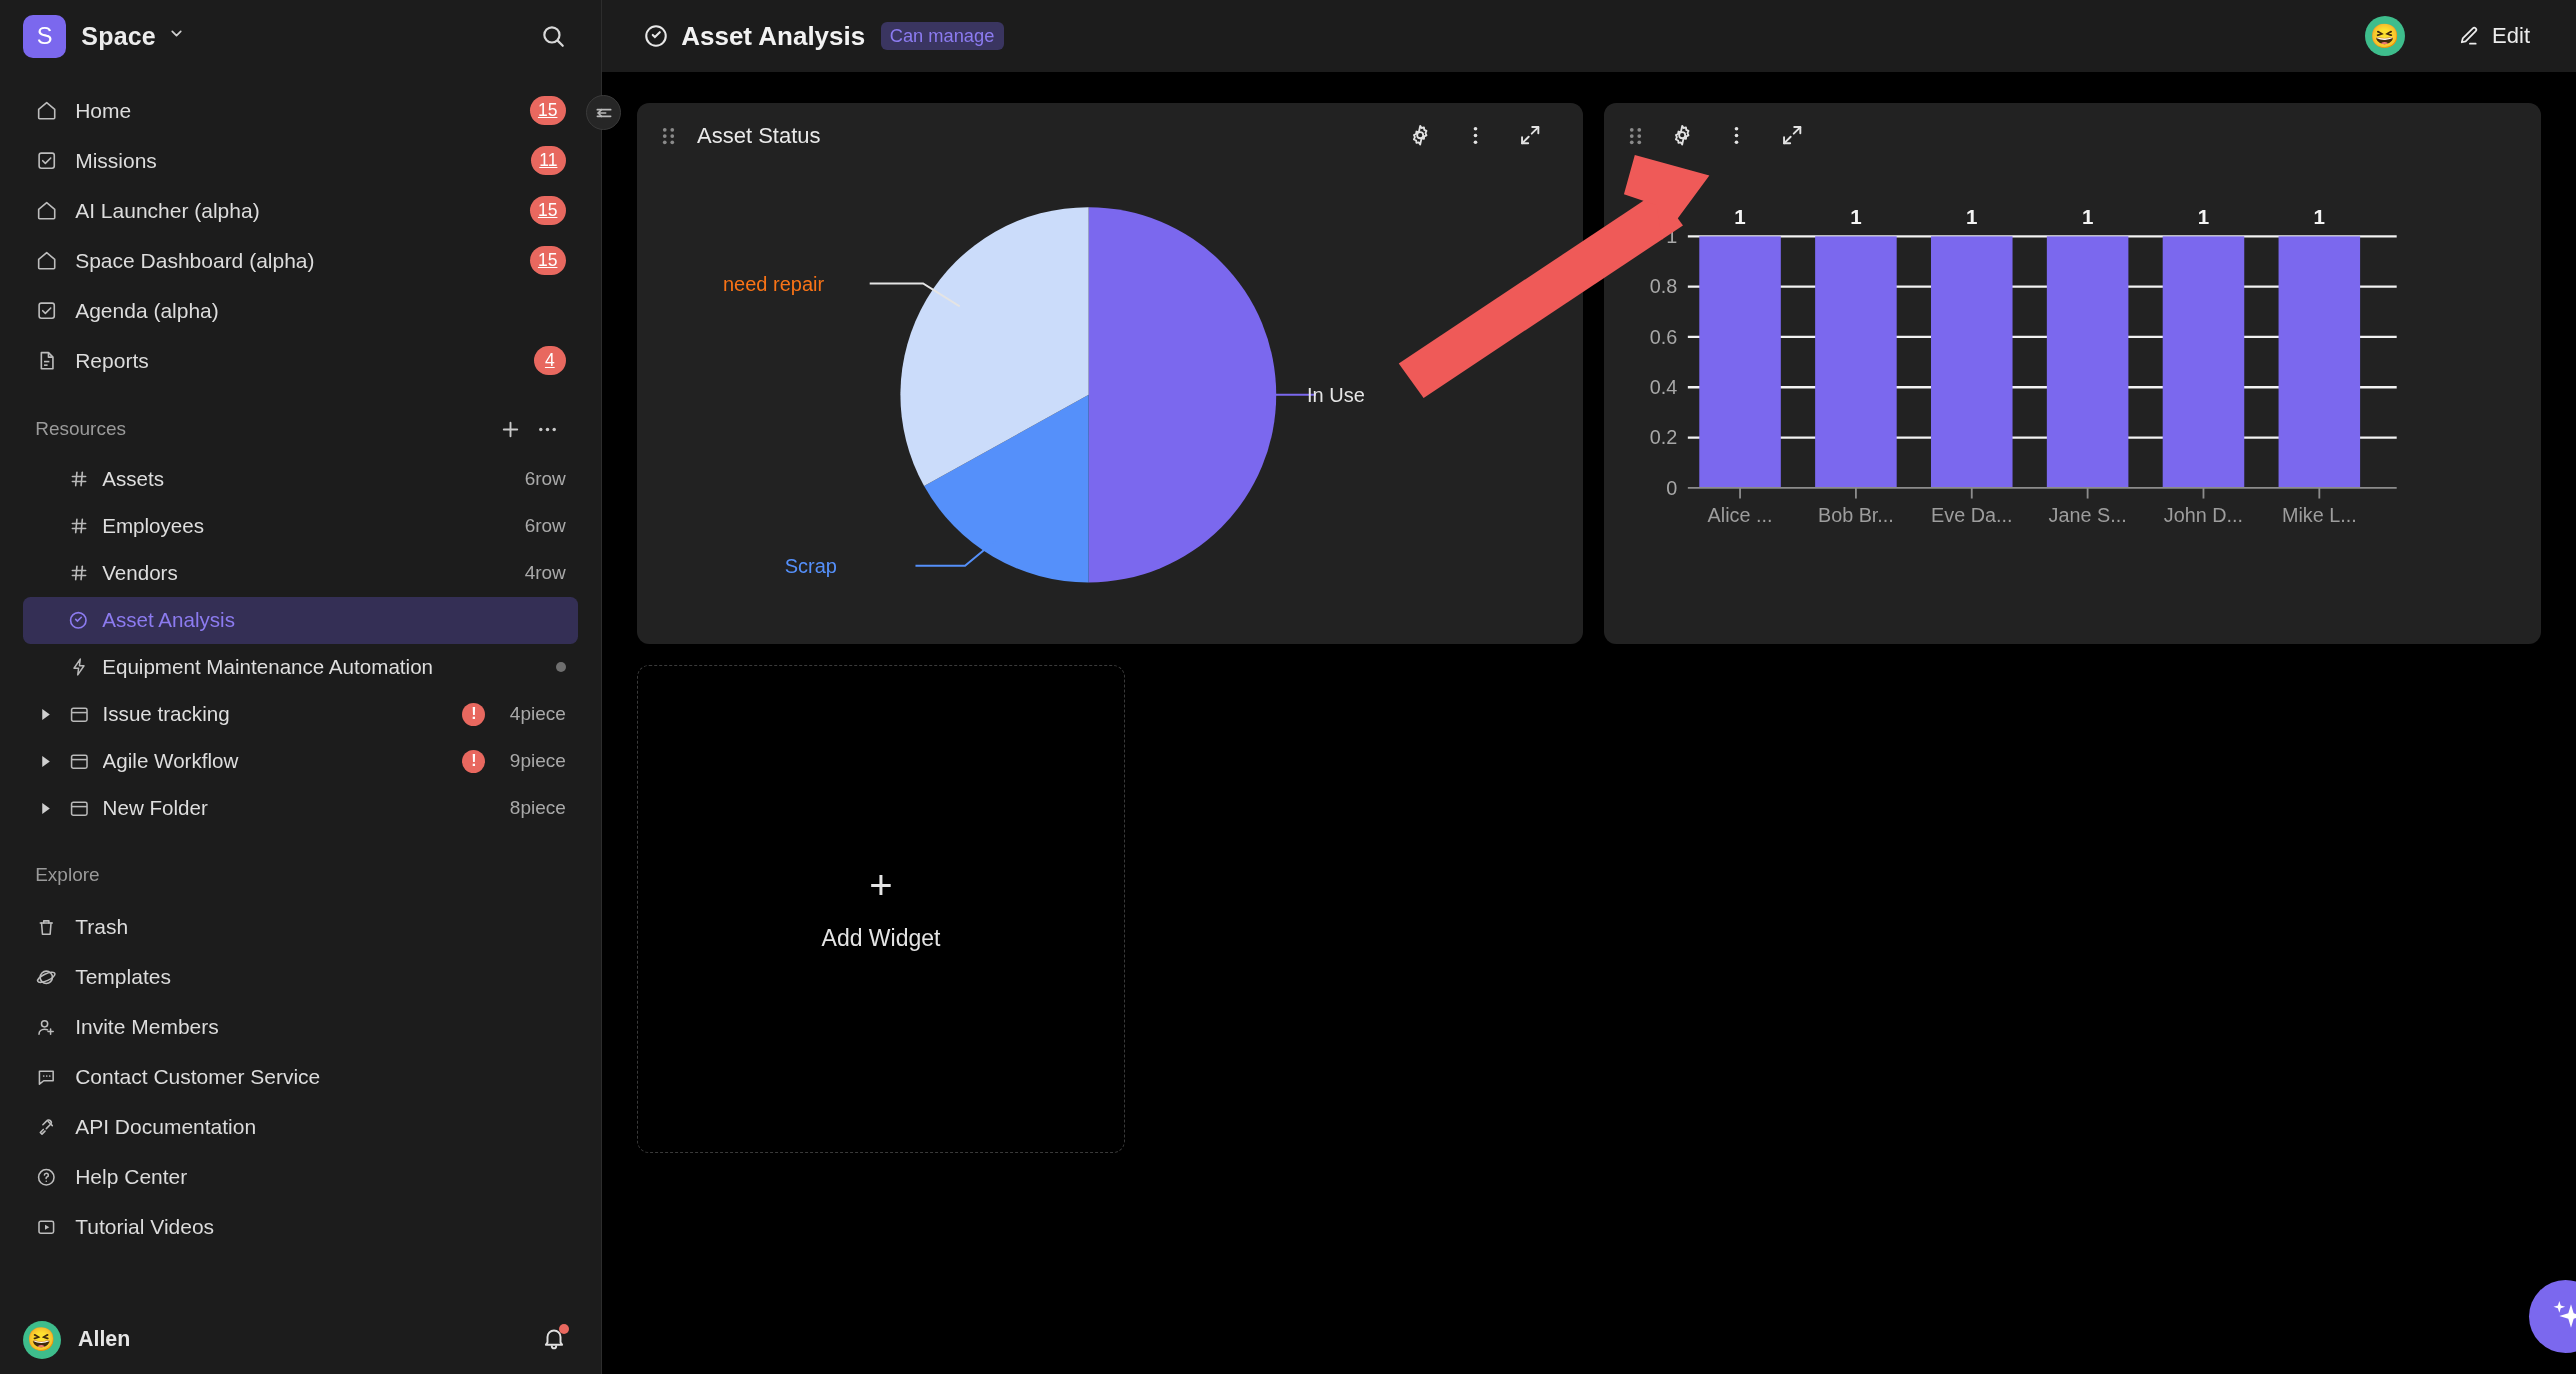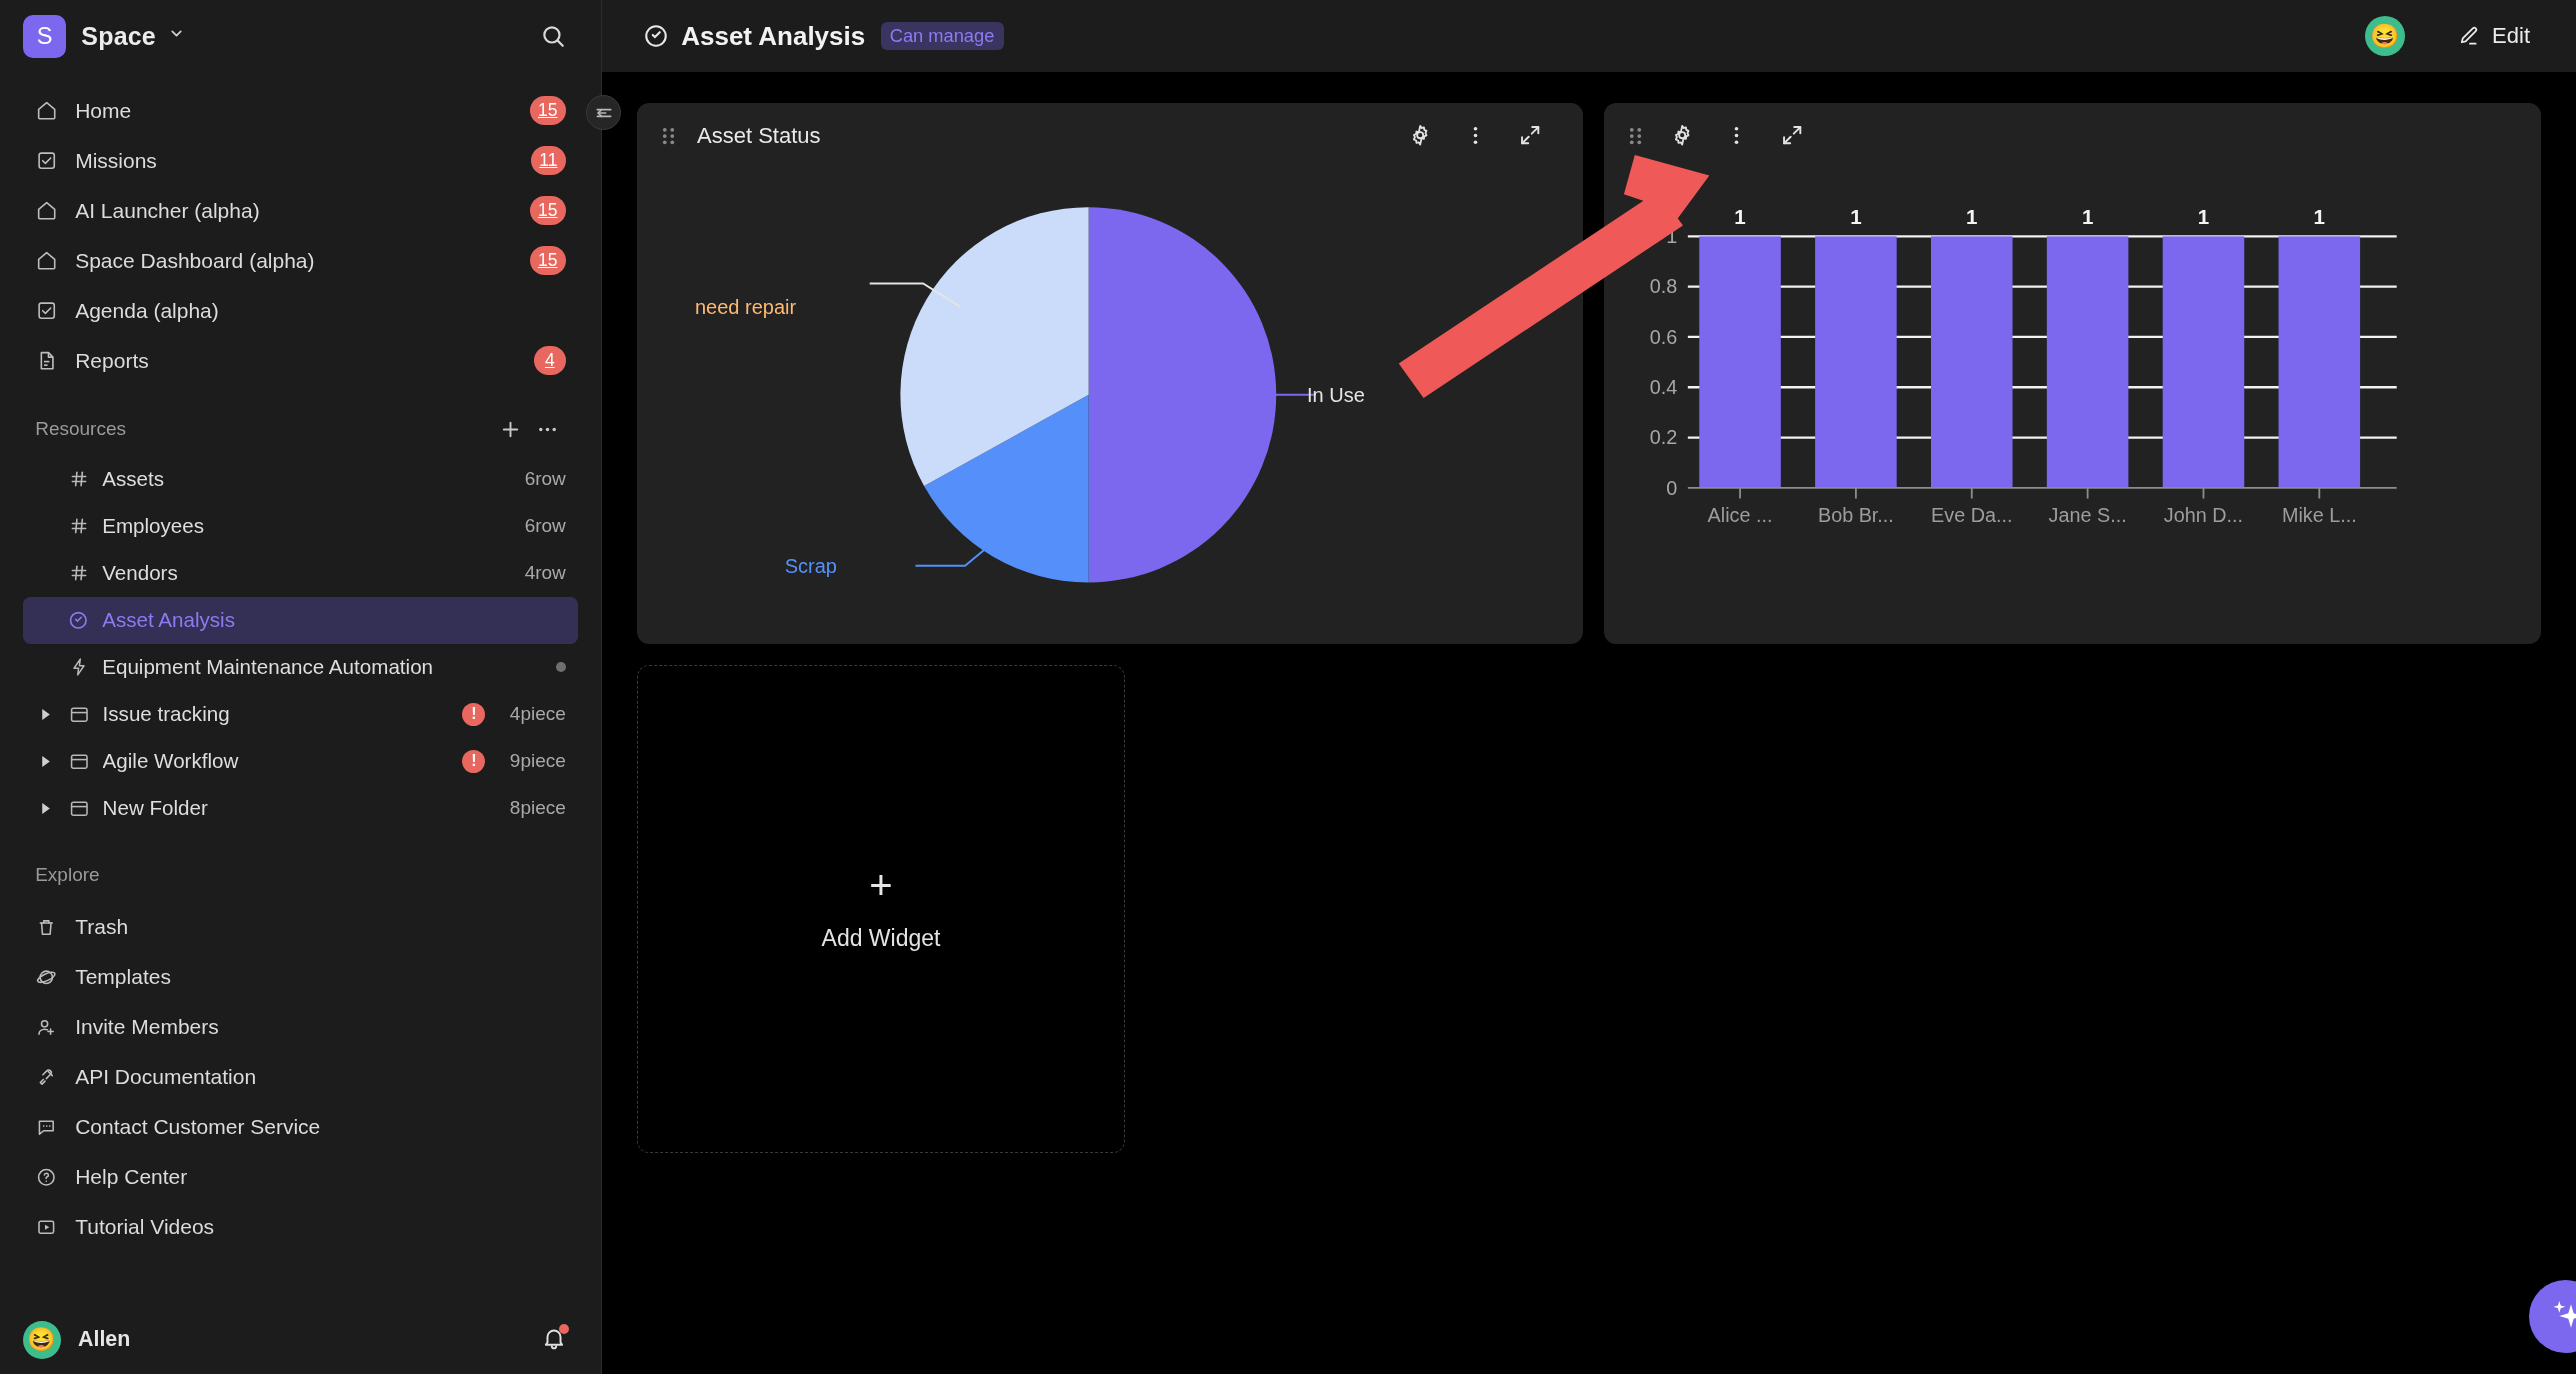--- a/index.html
+++ b/index.html
@@ -413,39 +413,39 @@
               <path d="M3.5 20c0-3.6 2.9-5.8 6.5-5.8 1.3 0 2.5.3 3.5.8"></path>
               <line x1="17" y1="14" x2="17" y2="20"></line>
               <line x1="14" y1="17" x2="20" y2="17"></line>
             </svg>
         </span>
         <span class="lbl">Invite Members</span>
       </div>
 
       <div class="nav-item">
         <span class="ic">
-          <svg width="20.6" height="20.6" viewBox="0 0 24 24" fill="none" stroke="currentColor" stroke-width="1.8" stroke-linecap="round" stroke-linejoin="round">
-              <path d="M8.5 14.5 5 18l2 2 3.5-3.5"></path>
-              <path d="M12 13.5 17 8.5a3 3 0 0 0-4.5-4L8 9"></path>
-              <line x1="14" y1="5" x2="19" y2="10"></line>
-            </svg>
-        </span>
-        <span class="lbl">API Documentation</span>
-      </div>
-
-      <div class="nav-item">
-        <span class="ic">
           <svg width="20.6" height="20.6" viewBox="0 0 24 24" fill="none" stroke="currentColor" stroke-width="1.8" stroke-linejoin="round">
               <path d="M4 5h16v11H9l-5 4z"></path>
               <circle cx="9" cy="10.5" r="1" fill="currentColor" stroke="none"></circle>
               <circle cx="12.5" cy="10.5" r="1" fill="currentColor" stroke="none"></circle>
               <circle cx="16" cy="10.5" r="1" fill="currentColor" stroke="none"></circle>
             </svg>
         </span>
         <span class="lbl">Contact Customer Service</span>
+      </div>
+
+      <div class="nav-item">
+        <span class="ic">
+          <svg width="20.6" height="20.6" viewBox="0 0 24 24" fill="none" stroke="currentColor" stroke-width="1.8" stroke-linecap="round" stroke-linejoin="round">
+              <path d="M8.5 14.5 5 18l2 2 3.5-3.5"></path>
+              <path d="M12 13.5 17 8.5a3 3 0 0 0-4.5-4L8 9"></path>
+              <line x1="14" y1="5" x2="19" y2="10"></line>
+            </svg>
+        </span>
+        <span class="lbl">API Documentation</span>
       </div>
 
       <div class="nav-item">
         <span class="ic">
           <svg width="20.6" height="20.6" viewBox="0 0 24 24" fill="none" stroke="currentColor" stroke-width="1.8" stroke-linecap="round">
               <circle cx="12" cy="12" r="9"></circle>
               <path d="M9.8 9.3a2.3 2.3 0 1 1 2.9 2.4c-.6.2-.9.8-.9 1.4v.4"></path>
               <circle cx="12" cy="16.6" r=".9" fill="currentColor" stroke="none"></circle>
             </svg>
         </span>
@@ -562,21 +562,21 @@
               <path d="M 592 296 L 592 542 A 246 246 0 0 1 376.3 415.6 Z" fill="#5590fa"></path>
 
               <path d="M 592 296 L 376.3 415.6 A 246 246 0 0 1 592 50 Z" fill="#cbdcfa"></path>
 
               <path d="M 820 296 L 890 296" stroke="#7b68ee" stroke-width="2.6" fill="none"></path>
               <path d="M 423 180 L 375 150 L 305 150" stroke="#e4e4e4" stroke-width="2.6" fill="none"></path>
               <path d="M 470 487 L 430 520 L 365 520" stroke="#5590fa" stroke-width="2.6" fill="none"></path>
             </svg>
 
             <span class="pie-lbl" style="left:670px; top:215px; color:#e5e5e5;">In Use</span>
-            <span class="pie-lbl" style="left:58px; top:104px; color:#fdba74;margin-top:23px;">need repair</span>
+            <span class="pie-lbl" style="left:86px; top:104px; color:#f97316;">need repair</span>
             <span class="pie-lbl" style="left:200px; top:386px; color:#5590fa; transform:translateX(-100%);">Scrap</span>
           </div>
         </section>
 
         <section class="widget w-right">
           <div class="w-head">
             <span class="drag-ic">
               <svg width="17" height="20" viewBox="0 0 12 16" fill="currentColor">
                   <circle cx="3" cy="3" r="1.5"></circle>
                   <circle cx="9" cy="3" r="1.5"></circle>

